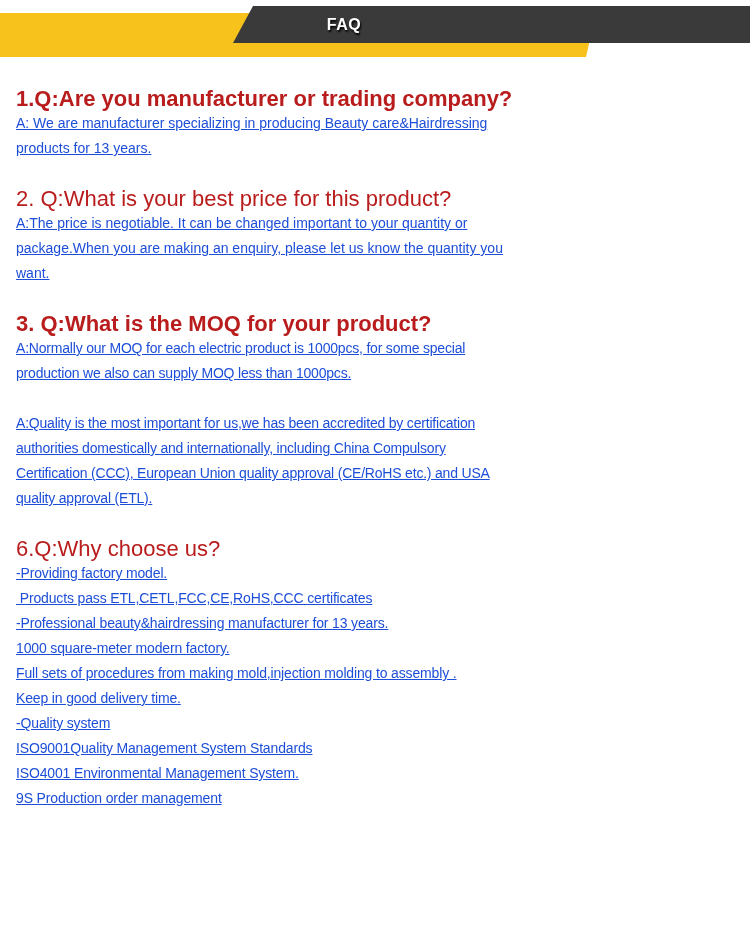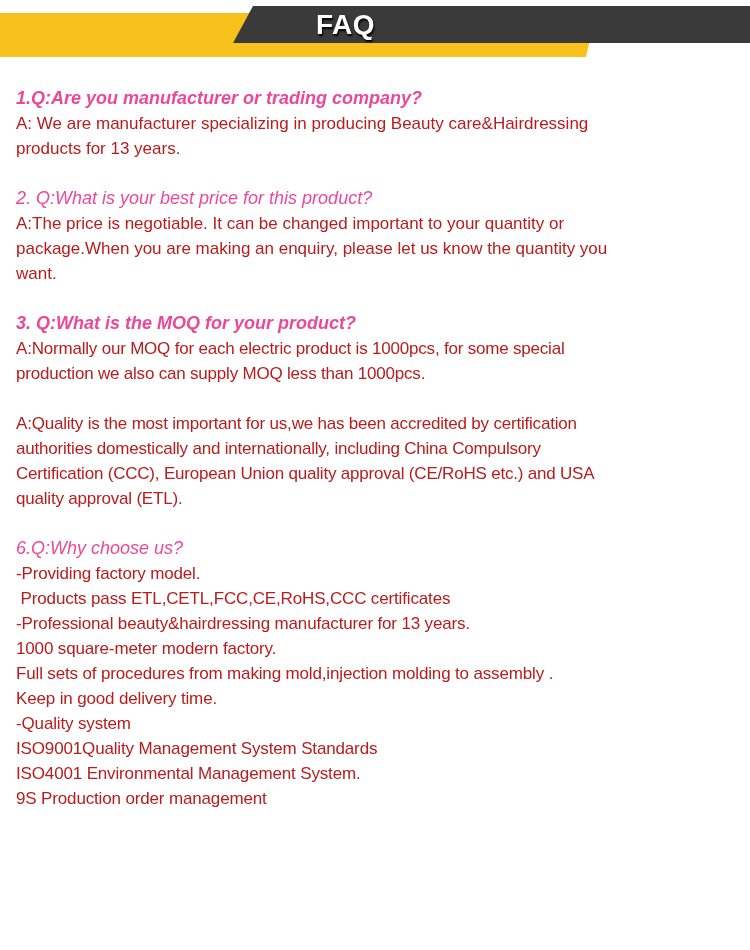--- a/index.html
+++ b/index.html
@@ -4,27 +4,27 @@
 <style>
   html, body { margin: 0; padding: 0; background: #ffffff; }
   body { width: 750px; height: 950px; position: relative; overflow: hidden;
          font-family: "Liberation Sans", sans-serif; color: #111111; }
   .banner { position: absolute; left: 0; top: 0; width: 750px; height: 64px; }
   .banner-yellow { position: absolute; left: 0; top: 13px; width: 750px; height: 44px;
          background: #f8c21c; clip-path: polygon(0 0, 596px 0, 586px 44px, 0 44px); }
   .banner-dark { position: absolute; left: 0; top: 6px; width: 750px; height: 37px;
          background: #3a3a3a; clip-path: polygon(253px 0, 750px 0, 750px 37px, 233px 37px); }
   .banner-title { position: absolute; left: 316px; top: 8px; width: 56px; height: 34px;
-         font-family: "Liberation Sans", sans-serif; font-weight: bold; font-size: 28px; line-height: 34px;
+         font-family: "Liberation Sans", sans-serif; font-weight: bold; font-size: 16px; line-height: 34px;
          color: #ffffff; text-shadow: 1px 2px 2px #000000; text-align: center; letter-spacing: 0.5px; }
   .content { position: absolute; left: 16px; top: 86px; width: 730px; }
   .faq-item { margin: 0 0 25px 0; }
-  .q { font-size: 18px; line-height: 25px; color: #ec4899; white-space: nowrap; font-style: italic; }
+  .q { font-size: 22px; line-height: 25px; color: #b91c1c; white-space: nowrap; }
   .q.bold { font-weight: bold; }
-  .a-line { font-size: 17px; line-height: 25px; color: #b91c1c; white-space: nowrap; }
+  .a-line { font-size: 14px; line-height: 25px; color: #1d4ed8; white-space: nowrap; text-decoration: underline; }
   .item-4 .a-line, .item-3 .a-line, .item-5 .a-line { letter-spacing: -0.2px; }
   .why .a-line { letter-spacing: -0.15px; }
 </style>
 </head>
 <body>
 
 <div class="banner">
   <div class="banner-yellow"></div>
   <div class="banner-dark"></div>
   <div class="banner-title">FAQ</div>

